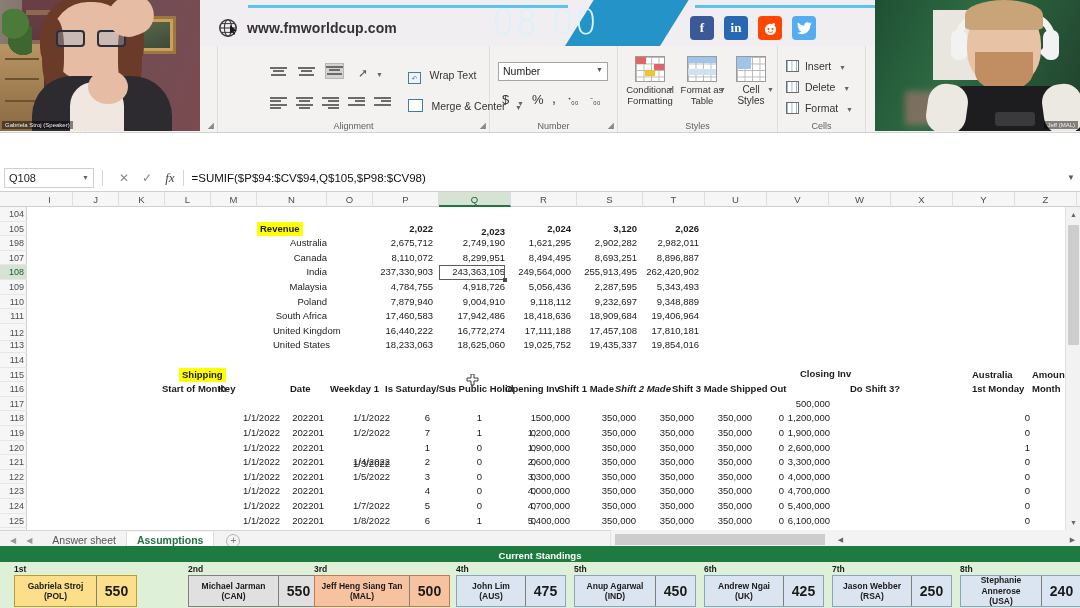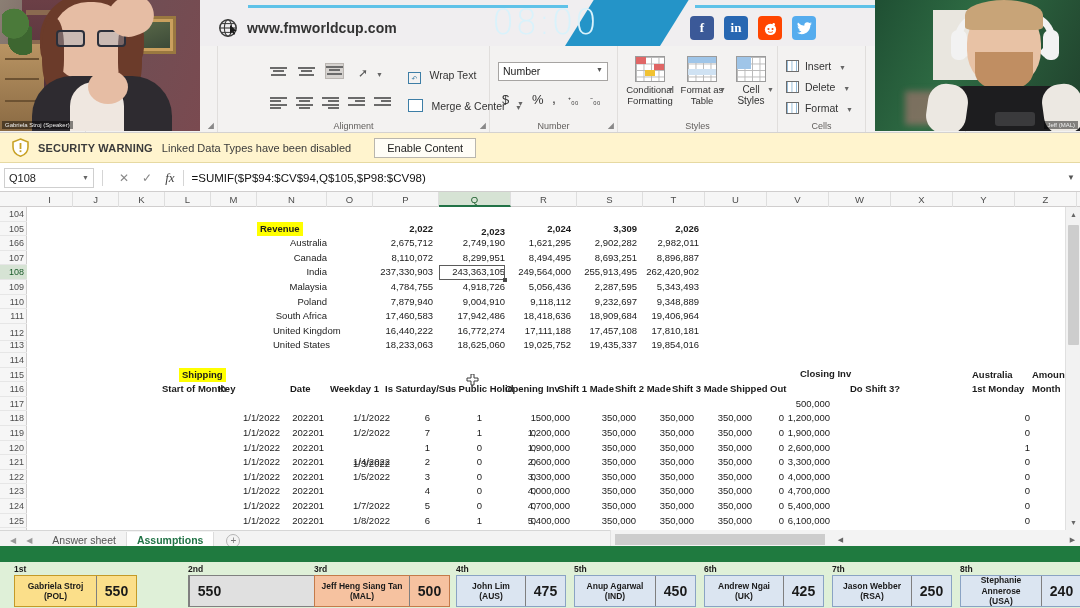--- a/index.html
+++ b/index.html
@@ -602,32 +602,20 @@
           <div style="position:absolute;left:10px;top:70px;font-size:12px;color:#c0803a;">✖</div>
         </div>
 
         <div class="rb-group" style="left:966px;width:114px;border-right:none;">
           <div class="rb-group-label">Analysis</div>
         </div>
 
       </div>
     </div>
 
-    <div class="secwarn">
-      <span class="shield">
-        <svg width="17" height="19" viewBox="0 0 17 19">
-            <path d="M8.5 1 L16 4 V9 C16 14 12.5 17 8.5 18.2 C4.5 17 1 14 1 9 V4 Z" fill="#fff" stroke="#c8a227" stroke-width="1.6"></path>
-            <rect x="7.6" y="5" width="1.8" height="6" fill="#c8a227"></rect>
-            <rect x="7.6" y="12.3" width="1.8" height="1.8" fill="#c8a227"></rect>
-          </svg>
-      </span>
-      <span class="secwarn-title">SECURITY WARNING</span>
-      <span class="secwarn-msg">Linked Data Types have been disabled</span>
-      <span class="enable-btn">Enable Content</span>
-    </div>
 
     <div class="fbar">
       <div class="namebox">
         <span>Q108</span>
         <span class="nb-caret">▼</span>
       </div>
       <div class="fb-sep"></div>
       <div class="fb-icons">
         <span>✕</span>
         <span>✓</span>
@@ -657,21 +645,21 @@
           <div class="ch" style="left: 767px; width: 62px;">V</div>
           <div class="ch" style="left: 829px; width: 62px;">W</div>
           <div class="ch" style="left: 891px; width: 62px;">X</div>
           <div class="ch" style="left: 953px; width: 62px;">Y</div>
           <div class="ch" style="left: 1015px; width: 62px;">Z</div>
           <div class="ch" style="left: 1077px; width: 40px;">AA</div>
         </div>
       <div class="rowhdr" id="rowhdr">
           <div class="rh" style="top: 0px;">104</div>
           <div class="rh" style="top: 14.6px;">105</div>
-          <div class="rh" style="top: 29.2px;">166</div>
+          <div class="rh" style="top: 29.2px;">198</div>
           <div class="rh" style="top: 43.8px;">107</div>
           <div class="rh selr" style="top: 58.4px;">108</div>
           <div class="rh" style="top: 73px;">109</div>
           <div class="rh" style="top: 87.6px;">110</div>
           <div class="rh" style="top: 102.2px;">111</div>
           <div class="rh" style="top: 119px;">112</div>
           <div class="rh" style="top: 131.4px;">113</div>
           <div class="rh" style="top: 146px;">114</div>
           <div class="rh" style="top: 160.6px;">115</div>
           <div class="rh" style="top: 175.2px;">116</div>
@@ -686,21 +674,21 @@
           <div class="rh" style="top: 306.6px;">125</div>
           <div class="rh" style="top: 321.2px;">126</div>
         </div>
 
       <div class="sheetarea" id="sheetarea">
 
       <div class="cell hl" style="left: 230px; top: 14.6px;">Revenue</div>
           <div class="cell r b" style="left: 346px; top: 14.6px; width: 60px;">2,022</div>
           <div class="cell r b" style="left: 412px; top: 18px; width: 66px;">2,023</div>
           <div class="cell r b" style="left: 484px; top: 14.6px; width: 60px;">2,024</div>
-          <div class="cell r b" style="left: 550px; top: 14.6px; width: 60px;">3,309</div>
+          <div class="cell r b" style="left: 550px; top: 14.6px; width: 60px;">3,120</div>
           <div class="cell r b" style="left: 616px; top: 14.6px; width: 56px;">2,026</div>
           <div class="cell r" style="left: 246px; top: 29.2px; width: 54px;">Australia</div>
           <div class="cell r" style="left: 346px; top: 29.2px; width: 60px;">2,675,712</div>
           <div class="cell r" style="left: 412px; top: 29.2px; width: 66px;">2,749,190</div>
           <div class="cell r" style="left: 484px; top: 29.2px; width: 60px;">1,621,295</div>
           <div class="cell r" style="left: 550px; top: 29.2px; width: 60px;">2,902,282</div>
           <div class="cell r" style="left: 616px; top: 29.2px; width: 56px;">2,982,011</div>
           <div class="cell r" style="left: 246px; top: 43.8px; width: 54px;">Canada</div>
           <div class="cell r" style="left: 346px; top: 43.8px; width: 60px;">8,110,072</div>
           <div class="cell r" style="left: 412px; top: 43.8px; width: 66px;">8,299,951</div>
@@ -746,21 +734,21 @@
           <div class="selbox" style="left: 412px; top: 58.4px; width: 66px; height: 14.6px;"></div>
           <div class="cell hl" style="left: 152px; top: 160.6px;">Shipping</div>
           <div class="cell b" style="left: 135px; top: 175.2px;">Start of Month</div>
           <div class="cell b" style="left: 191px; top: 175.2px;">Key</div>
           <div class="cell b" style="left: 263px; top: 175.2px;">Date</div>
           <div class="cell b" style="left: 303px; top: 175.2px;">Weekday 1</div>
           <div class="cell b" style="left: 358px; top: 175.2px;">Is Saturday/Su</div>
           <div class="cell b" style="left: 421px; top: 175.2px;">Is Public Holid</div>
           <div class="cell b" style="left: 478px; top: 175.2px;">Opening Inv</div>
           <div class="cell b" style="left: 531px; top: 175.2px;">Shift 1 Made</div>
-          <div class="cell b" style="left: 588px; top: 175.2px;">Shift 2 Made</div>
+          <div class="cell b" style="left: 588px; top: 175.2px; font-style: italic;">Shift 2 Made</div>
           <div class="cell b" style="left: 645px; top: 175.2px;">Shift 3 Made</div>
           <div class="cell b" style="left: 703px; top: 175.2px;">Shipped Out</div>
           <div class="cell b" style="left: 773px; top: 160px; text-align: center;">Closing Inv</div>
           <div class="cell b" style="left: 823px; top: 175.2px;">Do Shift 3?</div>
           <div class="cell b" style="left: 945px; top: 160.6px;">Australia</div>
           <div class="cell b" style="left: 945px; top: 175.2px;">1st Monday</div>
           <div class="cell b" style="left: 1005px; top: 160.6px;">Amoun</div>
           <div class="cell b" style="left: 1005px; top: 175.2px;">Month</div>
           <div class="cell r" style="left: 733px; top: 189.8px; width: 70px;">500,000</div>
           <div class="cell r" style="left: 201px; top: 204.4px; width: 52px;">1/1/2022</div>
@@ -902,34 +890,39 @@
     </div>
     <div class="hscroll">
       <div class="thumb"></div>
       <div class="lt">◀</div>
       <div class="rt">▶</div>
     </div>
   </div>
 
   <div class="standings">
     <div class="st-title-band"></div>
+    <div class="st-title">Current Standings</div>
     <div class="st-list" id="standings">
         <div class="st-item" style="left: 8px; width: 123px;">
           <div class="st-rank">1st</div>
           <div class="st-card" style="width: 123px; background: rgb(251, 223, 138); border-color: rgb(196, 154, 40);">
             <div class="st-name">
               <span>Gabriela Stroj</span>
               <span>(POL)</span>
             </div>
             <div class="st-score" style="background: rgb(251, 223, 138);">550</div>
           </div>
         </div>
         <div class="st-item" style="left: 182px; width: 131px;">
           <div class="st-rank">2nd</div>
           <div class="st-card" style="width: 131px; background: rgb(224, 224, 224); border-color: rgb(128, 128, 128);">
+            <div class="st-name">
+              <span>Michael Jarman</span>
+              <span>(CAN)</span>
+            </div>
             <div class="st-score" style="background: rgb(224, 224, 224);">550</div>
           </div>
         </div>
         <div class="st-item" style="left: 308px; width: 136px;">
           <div class="st-rank">3rd</div>
           <div class="st-card" style="width: 136px; background: rgb(246, 194, 160); border-color: rgb(196, 122, 74);">
             <div class="st-name">
               <span>Jeff Heng Siang Tan</span>
               <span>(MAL)</span>
             </div>

